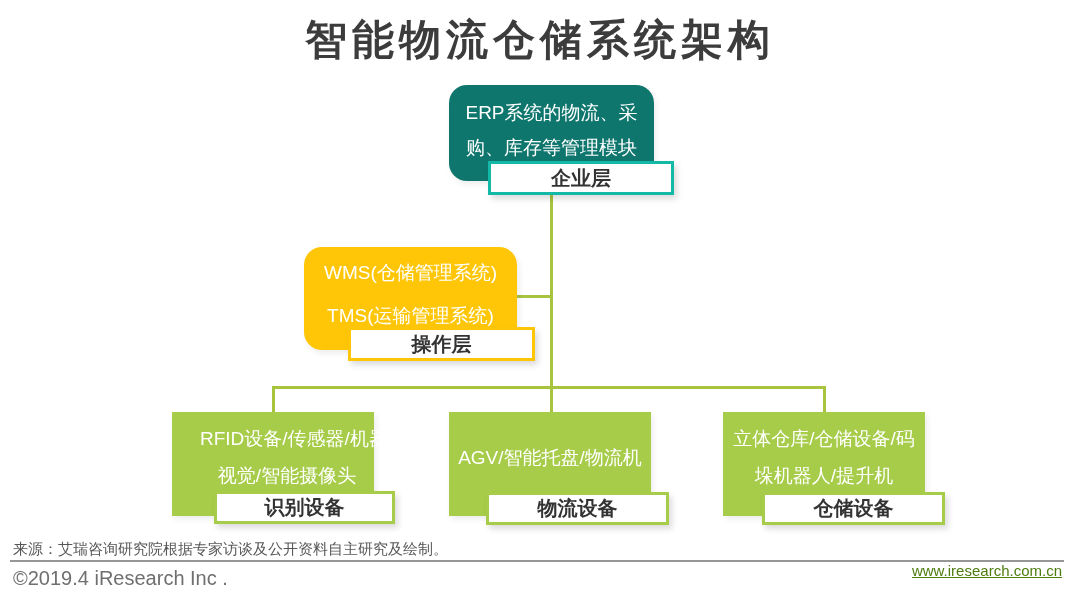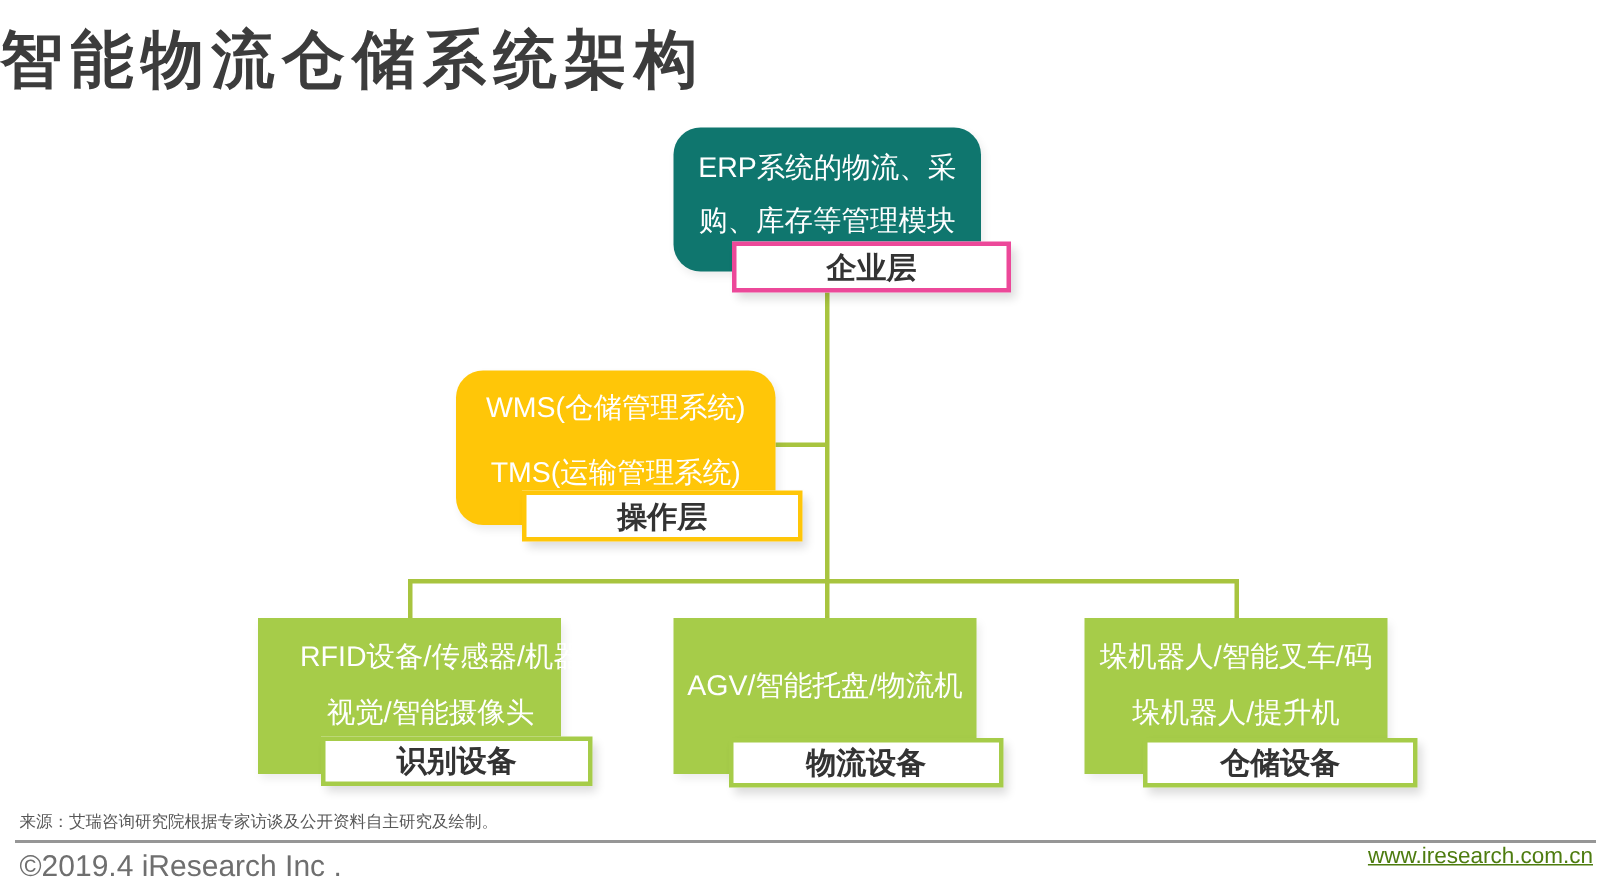--- a/index.html
+++ b/index.html
@@ -1,21 +1,21 @@
 <!DOCTYPE html>
 <html><head>
 <meta charset="utf-8">
 <style>
   html,body{margin:0;padding:0;background:#ffffff;}
   body{font-family:"Liberation Sans","DejaVu Sans",sans-serif;}
   .canvas{position:relative;width:1080px;height:589px;background:#ffffff;overflow:hidden;}
 
   .page-title{
     position:absolute;top:12px;left:0;width:100%;
-    font-size:42px;font-weight:bold;color:#3c3c3c;
+    text-align:center;font-size:42px;font-weight:bold;color:#3c3c3c;
     letter-spacing:5px;
   }
 
   
   .cline{position:absolute;background:#a8c43f;}
   .v-main{left:550px;top:194px;width:3px;height:220px;}
   .h-op-connector{left:517px;top:295px;width:35px;height:3px;}
   .h-branch{left:272px;top:386px;width:554px;height:3px;}
   .v-drop1{left:272px;top:386px;width:3px;height:28px;}
   .v-drop3{left:823px;top:386px;width:3px;height:28px;}
@@ -47,31 +47,31 @@
   .box-device-2{left:449px;}
   .box-device-3{left:723px;}
 
   
   .layer-label{
     position:absolute;height:34px;background:#ffffff;
     display:flex;align-items:center;justify-content:center;
     font-size:20px;font-weight:bold;color:#333333;z-index:3;
     box-sizing:border-box;box-shadow:3px 4px 6px rgba(0,0,0,0.14);
   }
-  .label-enterprise{left:488px;top:161px;width:186px;border:3px solid #ec4899;}
+  .label-enterprise{left:488px;top:161px;width:186px;border:3px solid #14b8a6;}
   .label-operation{left:348px;top:327px;width:187px;border:3px solid #ffc608;}
   .label-device{border:3px solid #a6cc49;height:33px;}
   .label-device-1{left:214px;top:491px;width:181px;}
   .label-device-2{left:486px;top:492px;width:183px;}
   .label-device-3{left:762px;top:492px;width:183px;}
 
   
   .footer-source{
     position:absolute;left:13px;top:540px;
-    font-size:11px;color:#575757;
+    font-size:15px;color:#575757;
   }
   .footer-divider{
     position:absolute;left:10px;top:560px;width:1054px;height:0;
     border-top:2px solid #969696;
   }
   .footer-copyright{
     position:absolute;left:13px;top:567px;
     font-size:20px;color:#6f6f6f;
   }
   .footer-website{
@@ -109,21 +109,21 @@
     <div class="bline">视觉/智能摄像头</div>
   </div>
   <div class="layer-label label-device label-device-1">识别设备</div>
 
   <div class="pbox gbox box-device-2">
     <div class="bline">AGV/智能托盘/物流机</div>
   </div>
   <div class="layer-label label-device label-device-2">物流设备</div>
 
   <div class="pbox gbox box-device-3">
-    <div class="bline">垛机器人/智能叉车/码</div>
+    <div class="bline">立体仓库/仓储设备/码</div>
     <div class="bline">垛机器人/提升机</div>
   </div>
   <div class="layer-label label-device label-device-3">仓储设备</div>
 
   <div class="footer-source">来源：艾瑞咨询研究院根据专家访谈及公开资料自主研究及绘制。</div>
   <div class="footer-divider"></div>
   <div class="footer-copyright">©2019.4 iResearch Inc .</div>
   <div class="footer-website">www.iresearch.com.cn</div>
 
 </div>

